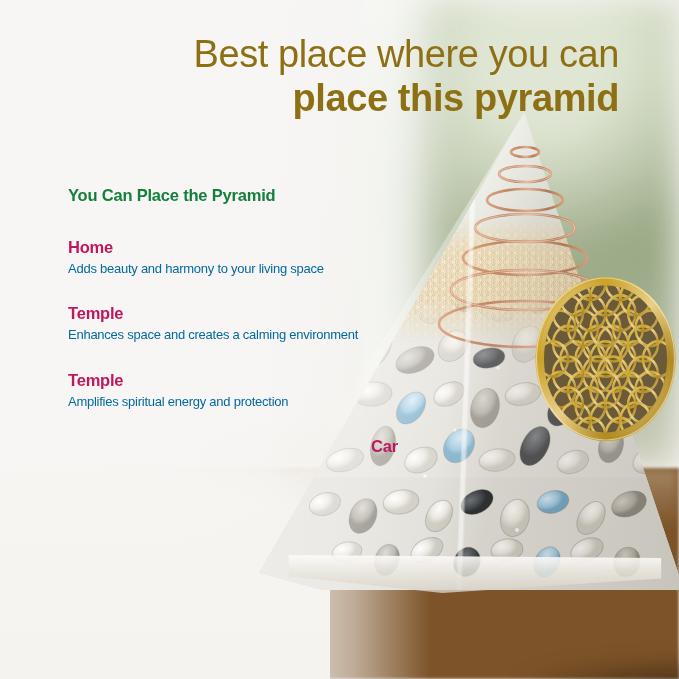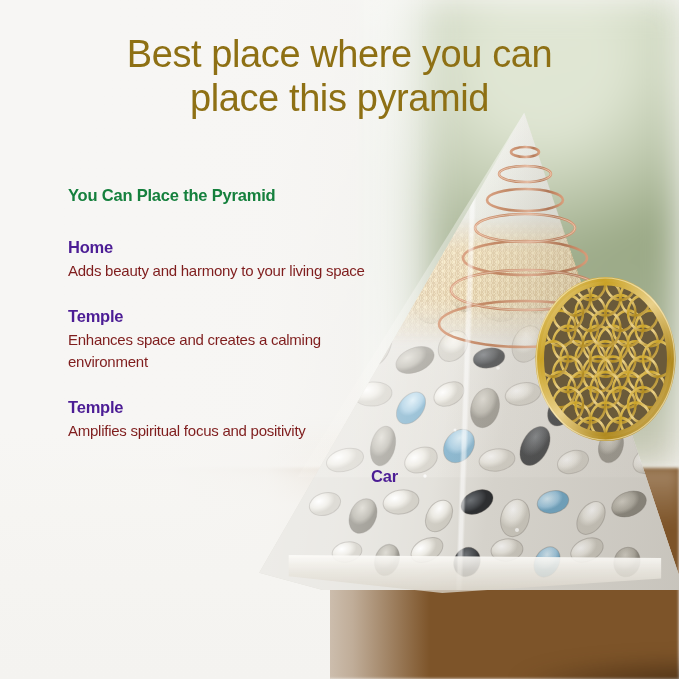--- a/index.html
+++ b/index.html
@@ -177,52 +177,52 @@
   
   .coil{position:absolute;left:0;top:0;width:424px;height:490px;pointer-events:none;}
 
   
   .fol{position:absolute;left:278px;top:175px;width:145px;height:168px;}
   .fol svg{width:100%;height:100%;display:block;}
 
   
   .title{
     position:absolute;left:0;top:32px;width:679px;
-    text-align:center;
+    text-align:right;
     color:#8e7014;
     font-size:38px;
     line-height:1.16;
     font-weight:300;
     letter-spacing:-.4px;
     padding:0 60px;
   }
-  .title .l2{display:block;}
+  .title .l2{display:block;font-weight:bold;}
 
   .list{
     position:absolute;left:68px;top:186px;width:330px;
   }
   .list-heading{
     color:#15803d;
     font-size:16.5px;
     font-weight:bold;
     letter-spacing:-.2px;
     margin:0 0 33px 0;
   }
   .item{margin:0 0 26px 0;}
   .item:last-child{margin-bottom:0;text-align:right;}
   .item-title{
-    color:#4c1d95;
+    color:#be185d;
     font-size:16.5px;
     font-weight:bold;
     letter-spacing:-.2px;
     margin:0 0 3px 0;
   }
   .item-desc{
-    color:#7f1d1d;
-    font-size:15px;
+    color:#0369a1;
+    font-size:13px;
     font-weight:400;
     line-height:1.42;
     letter-spacing:-.25px;
     margin:0;
   }
 </style>
 </head>
 <body>
 
 <div id="stage">
@@ -467,21 +467,21 @@
       <p class="item-desc">Adds beauty and harmony to your living space</p>
     </div>
 
     <div class="item">
       <p class="item-title">Temple</p>
       <p class="item-desc">Enhances space and creates a calming environment</p>
     </div>
 
     <div class="item">
       <p class="item-title">Temple</p>
-      <p class="item-desc">Amplifies spiritual focus and positivity</p>
+      <p class="item-desc">Amplifies spiritual energy and protection</p>
     </div>
 
     <div class="item">
       <p class="item-title">Car</p>
     </div>
   </div>
 
 </div>
 
 </body></html>

